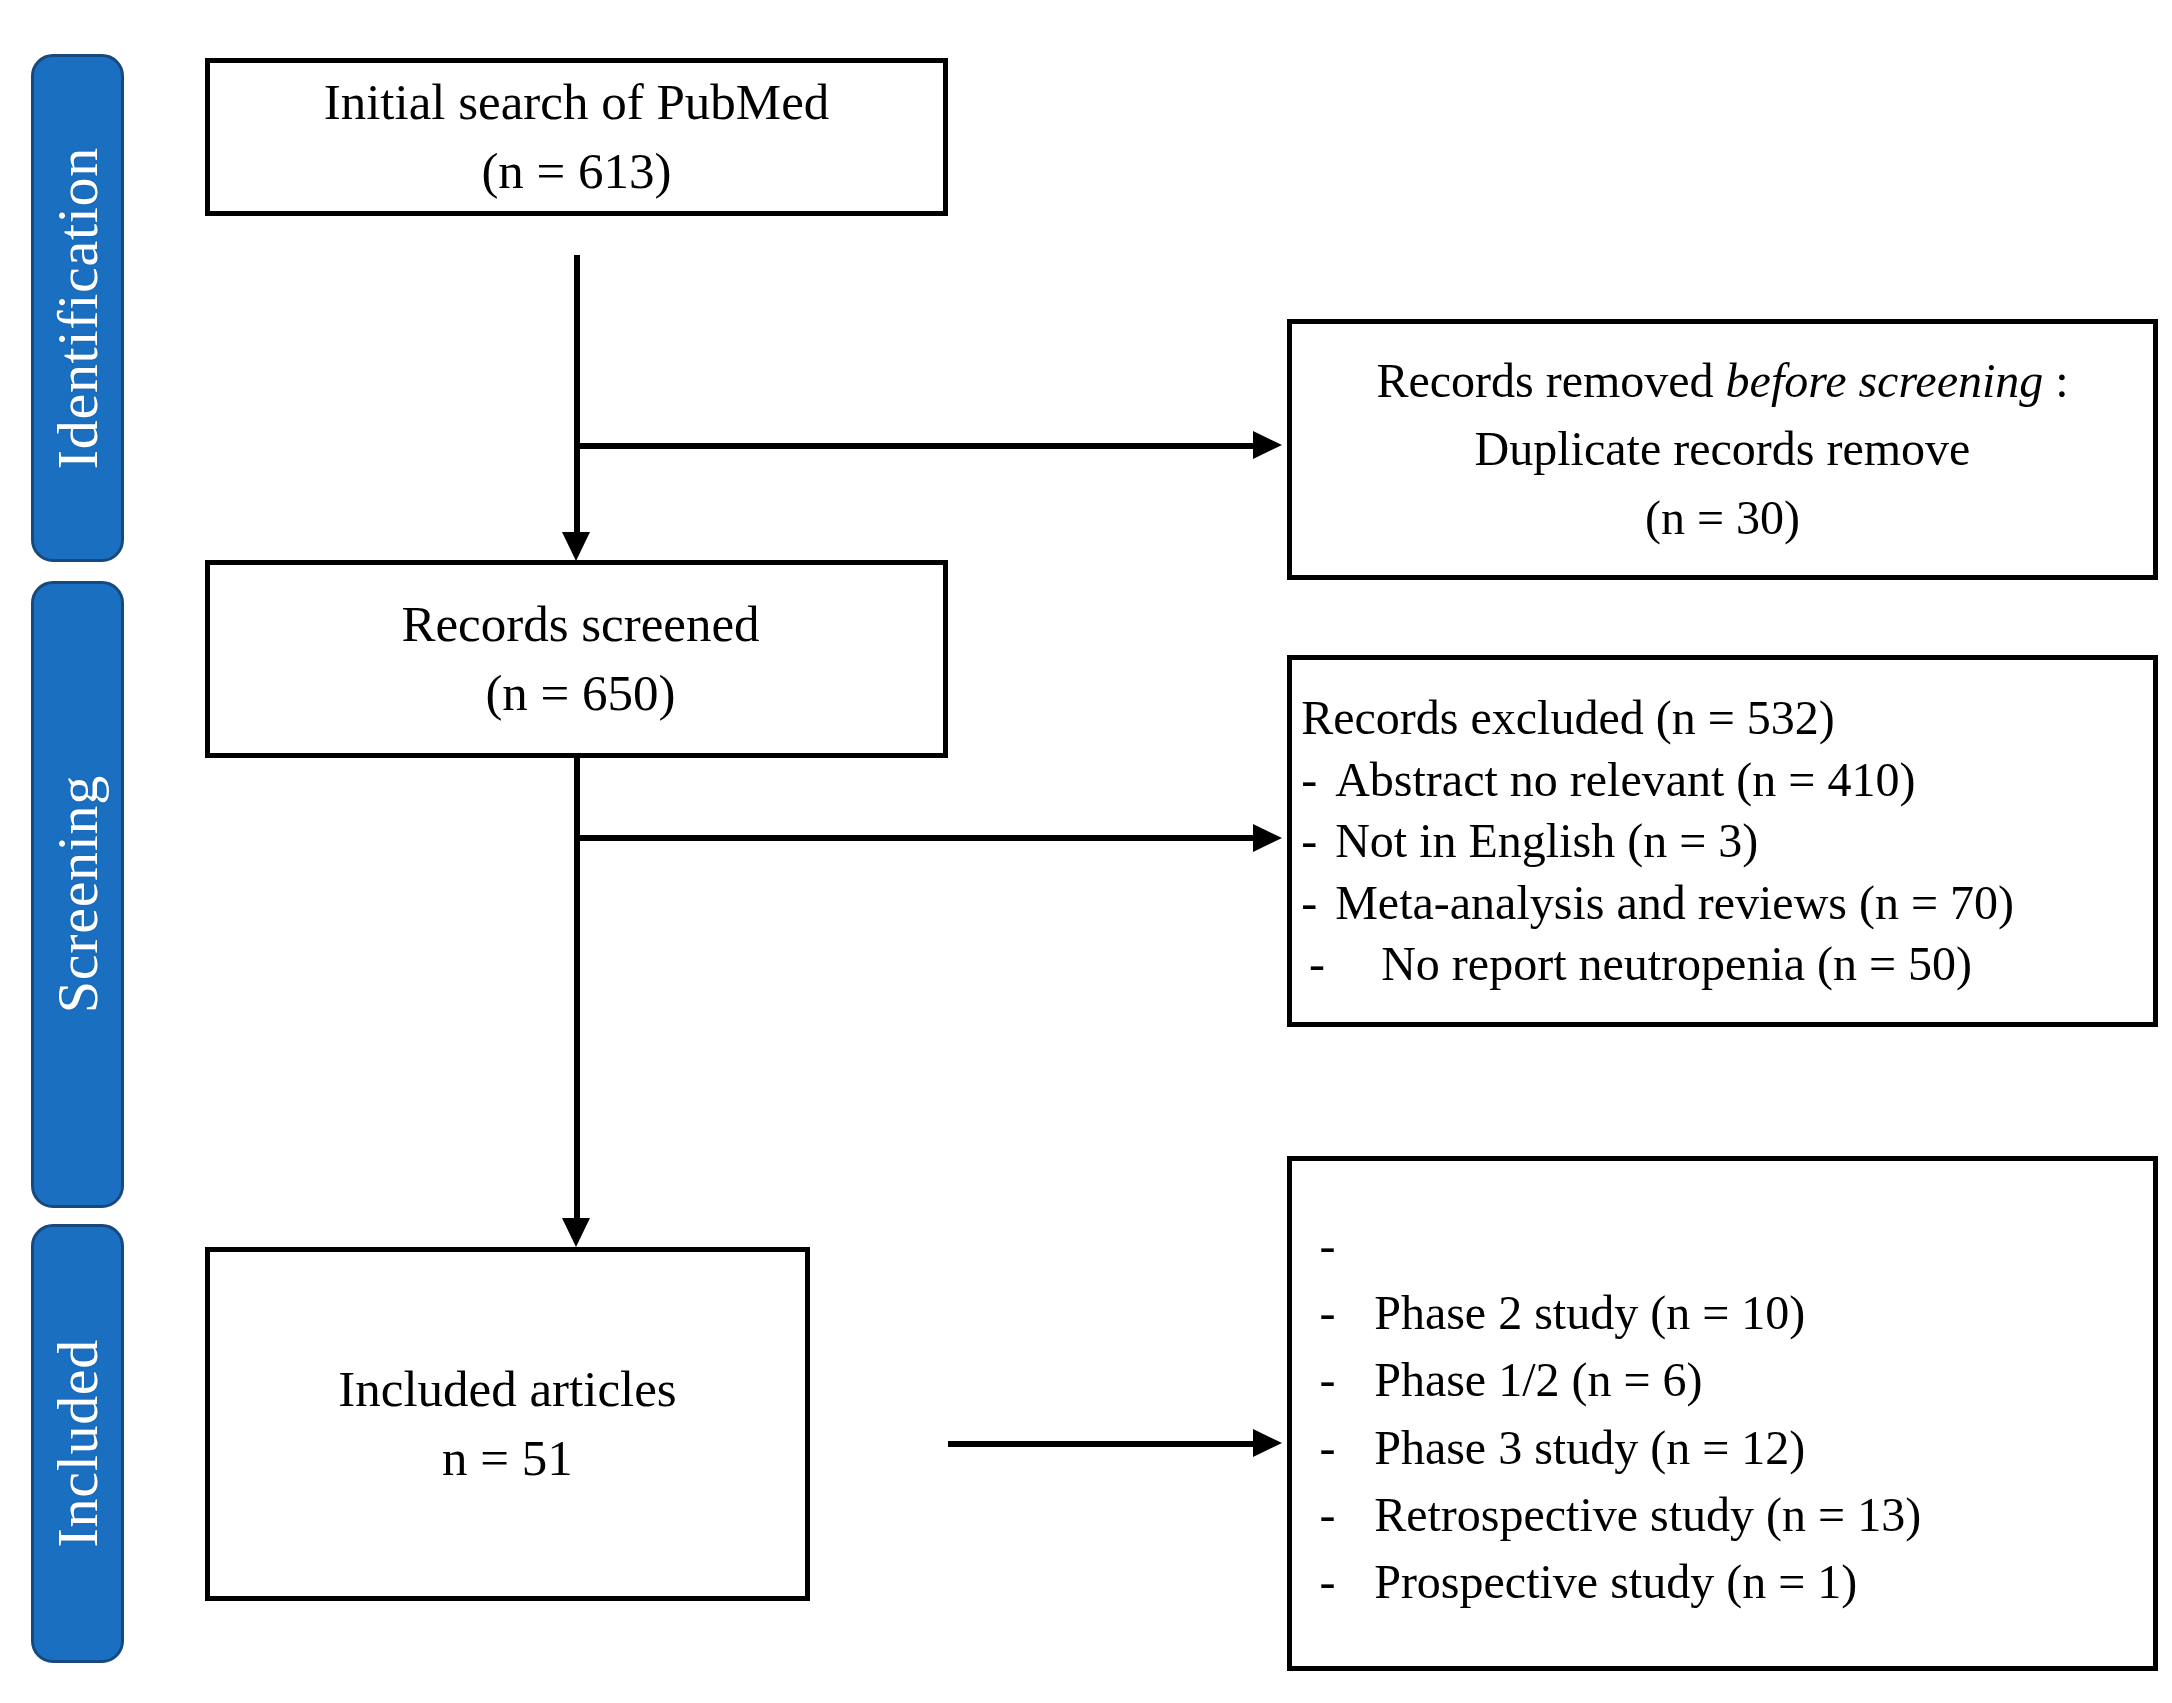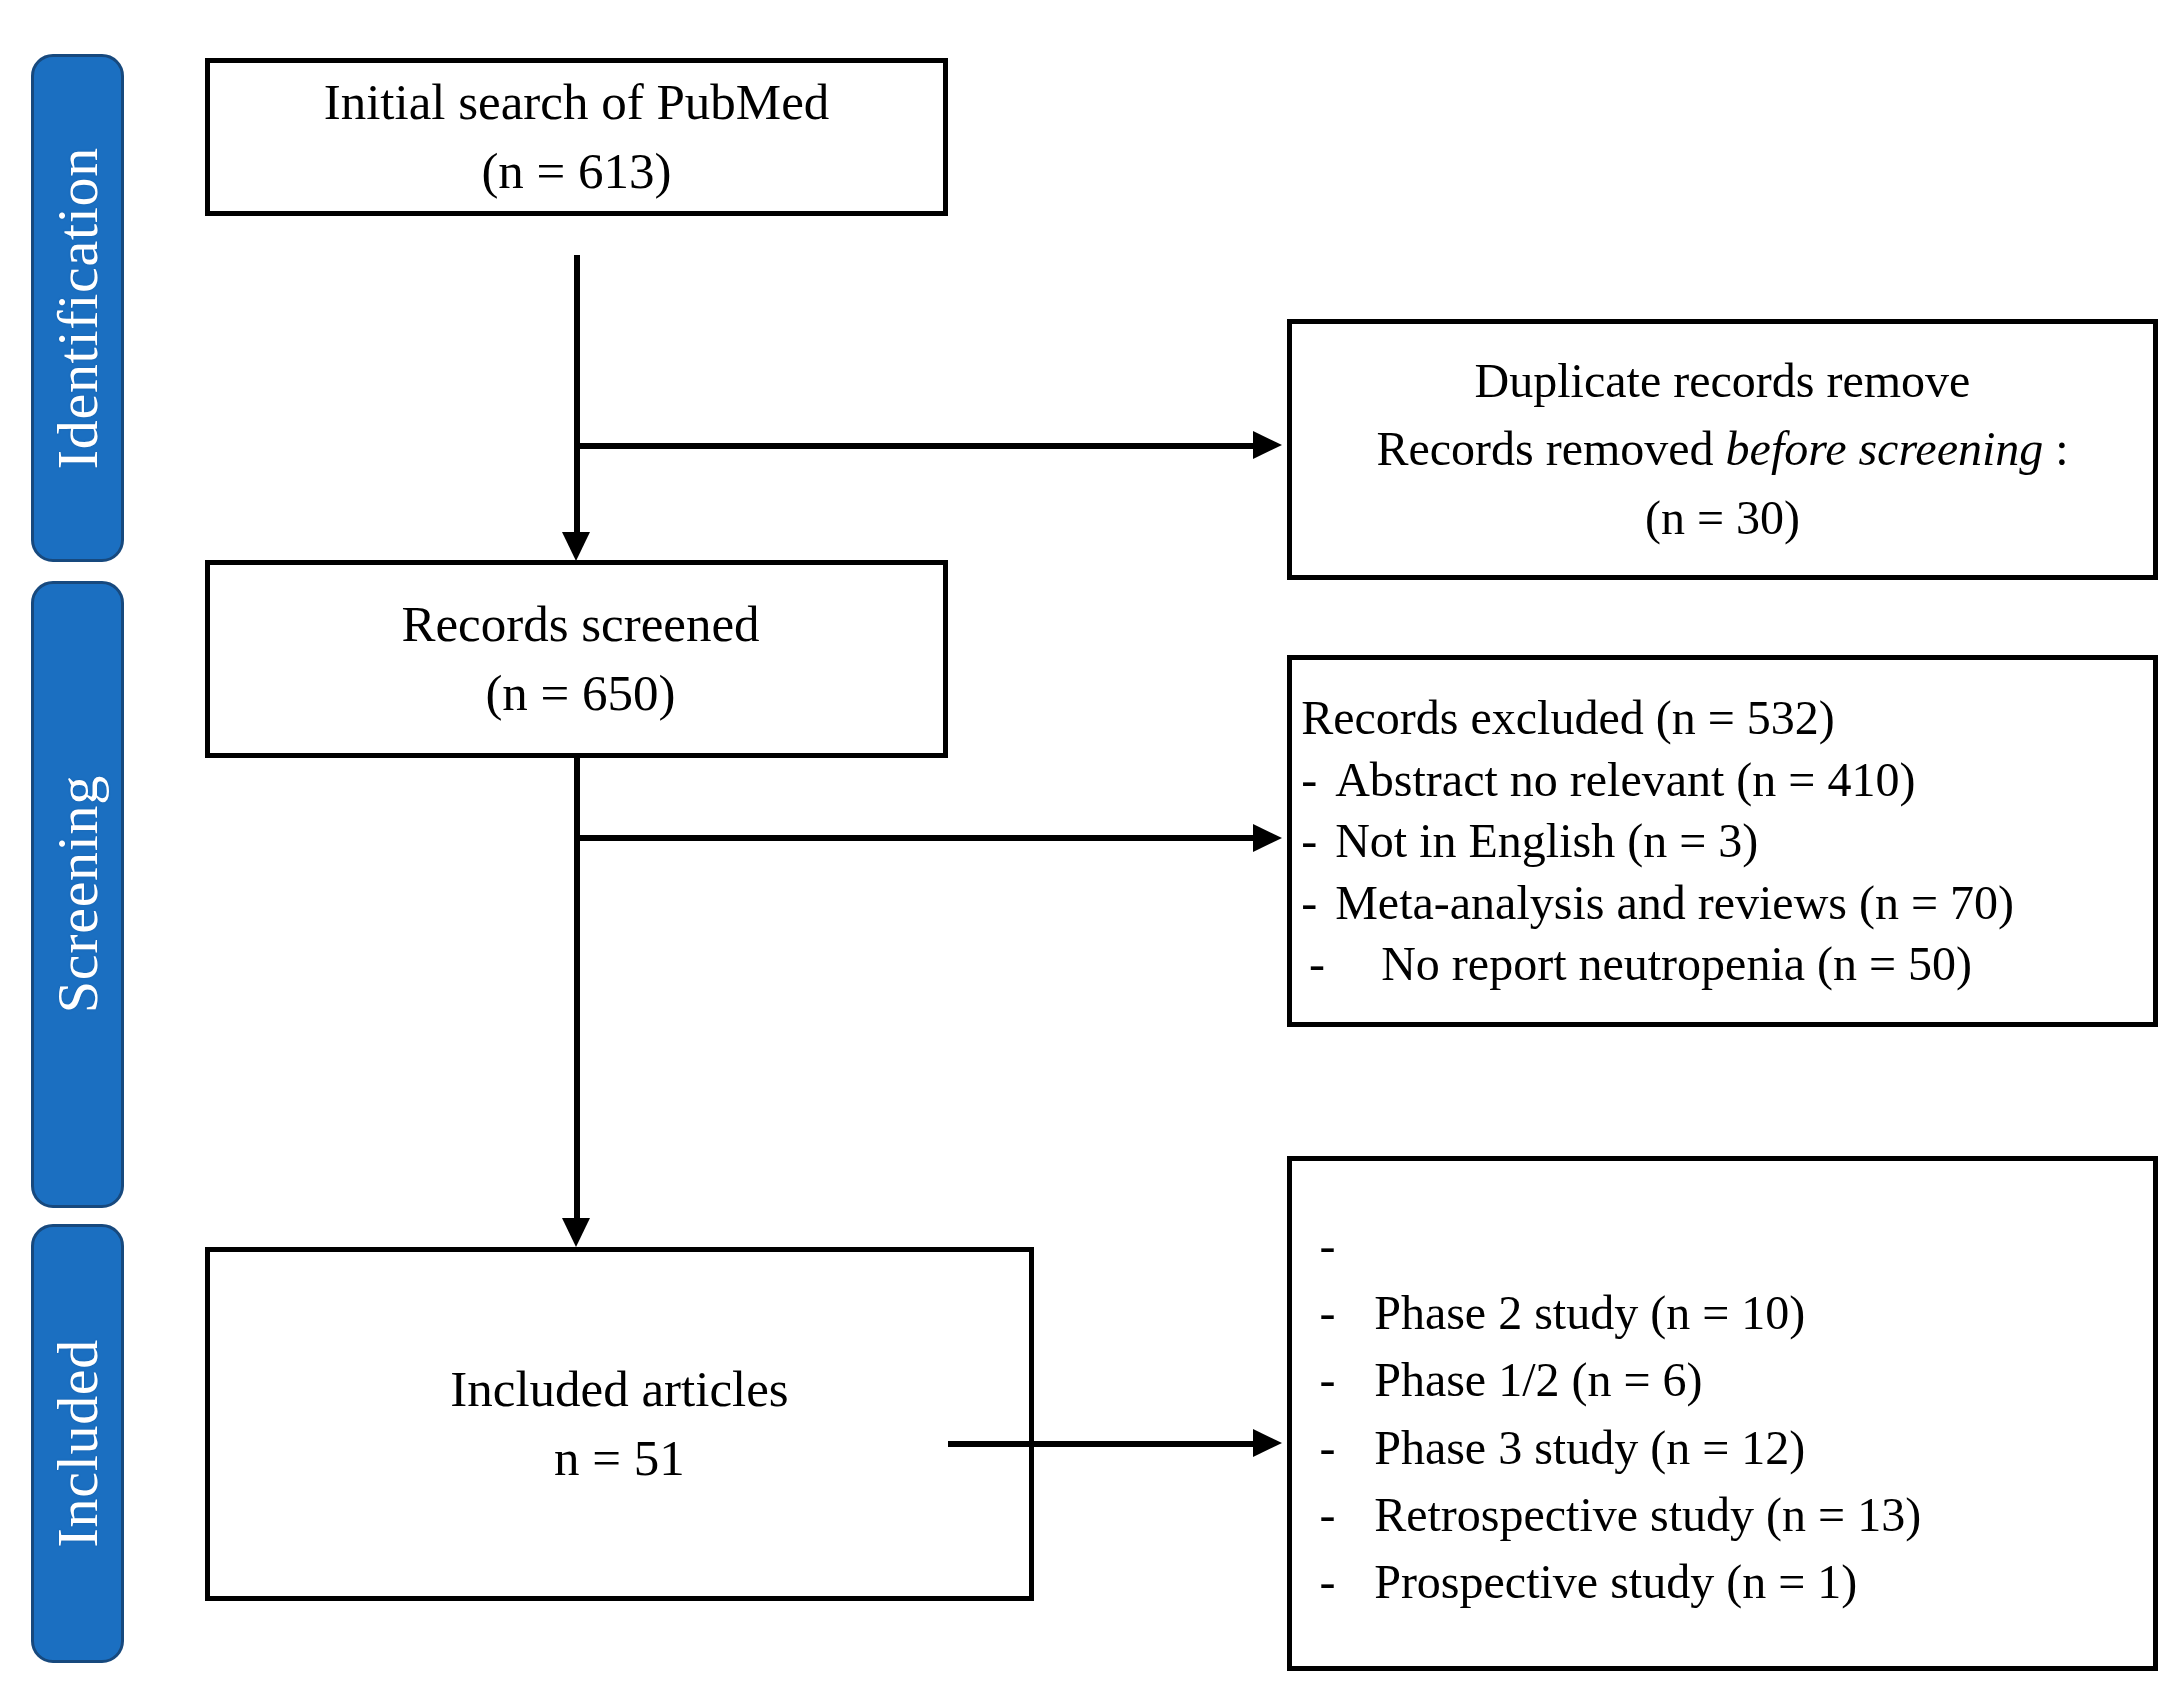--- a/index.html
+++ b/index.html
@@ -46,21 +46,21 @@
     border: 5.9px solid #000000;
     box-sizing: border-box;
     display: flex;
     flex-direction: column;
     justify-content: center;
   }
   .centered { align-items: center; text-align: center; }
 
   #box-initial   { left: 205px; top: 58px;   width: 743px; height: 158px; font-size: 51px; line-height: 1.35; }
   #box-screened  { left: 205px; top: 560px;  width: 743px; height: 198px; font-size: 51px; line-height: 1.35; padding-left: 8px; }
-  #box-included  { left: 205px; top: 1247px; width: 829px; height: 354px; font-size: 51px; line-height: 1.35; }
+  #box-included  { left: 205px; top: 1247px; width: 605px; height: 354px; font-size: 51px; line-height: 1.35; }
 
   #box-removed   { left: 1287px; top: 319px;  width: 871px; height: 261px; font-size: 48px; line-height: 1.42; }
   #box-excluded  { left: 1287px; top: 655px; width: 871px; height: 372px; font-size: 48px; line-height: 1.28; padding: 0 9.2px; }
   #box-breakdown { left: 1287px; top: 1156px; width: 871px; height: 515px; font-size: 48px; line-height: 1.40; padding: 0 9.2px; }
 
   .italic { font-style: italic; }
 
   .bullet-row { display: flex; align-items: baseline; text-align: left; }
   .bullet-dash { flex: 0 0 auto; width: 34px; text-align: left; }
   .bullet-dash.widest { width: 80px; padding-left: 7.9px; box-sizing: border-box; }
@@ -106,24 +106,24 @@
     <div>Records screened</div>
     <div>(n = 650)</div>
   </div>
 
   <div class="flow-box centered" id="box-included">
     <div>Included articles</div>
     <div>n = 51</div>
   </div>
 
   <div class="flow-box centered" id="box-removed">
-    <div>Duplicate records remove</div>
     <div>
       <span>Records removed </span><span class="italic">before screening</span><span> :</span>
     </div>
+    <div>Duplicate records remove</div>
     <div>(n = 30)</div>
   </div>
 
   <div class="flow-box" id="box-excluded">
     <div class="excl-title">Records excluded (n = 532)</div>
     <div class="bullet-row">
       <span class="bullet-dash">-</span>
       <span>Abstract no relevant (n = 410)</span>
     </div>
     <div class="bullet-row">

